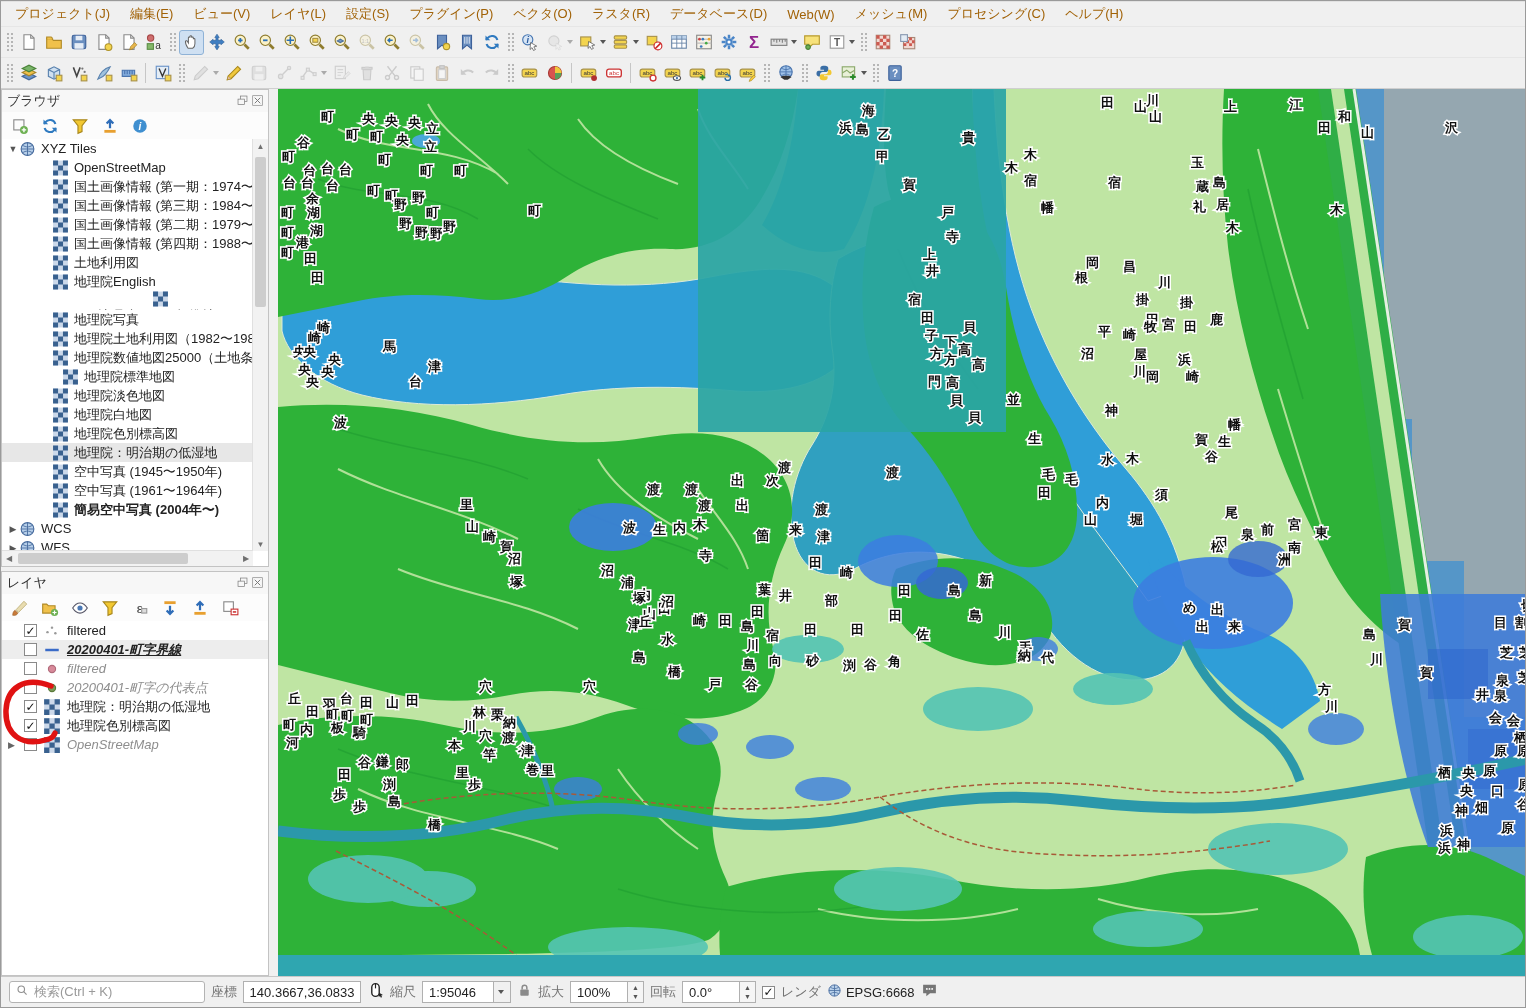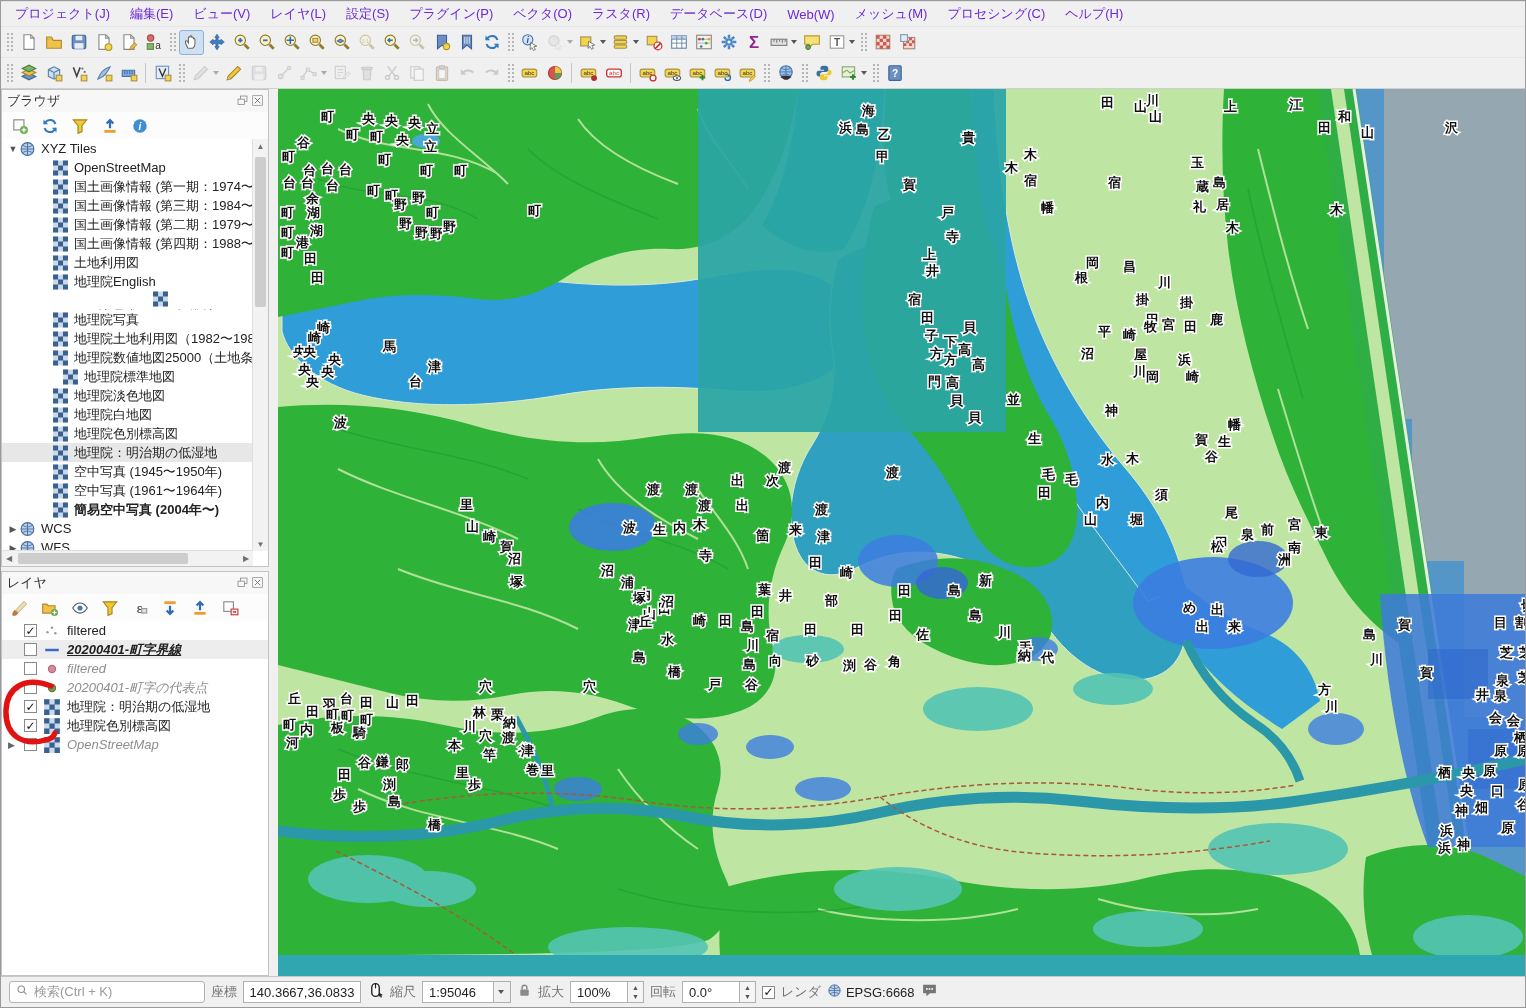--- a/index.html
+++ b/index.html
@@ -7,21 +7,21 @@
        font-family:"Liberation Sans","DejaVu Sans",sans-serif;font-size:13px;color:#222;
        -webkit-font-smoothing:antialiased}
   .win{width:1526px;height:1008px;display:flex;flex-direction:column;border:1px solid #9a9a9a;box-sizing:border-box}
   
   .titlebar{height:28px;background:#fff;display:flex;align-items:center;padding-left:10px;gap:8px;flex:none}
   .title-text{color:#444;font-size:13px}
   .win-btns{margin-left:auto;display:flex;height:28px}
   .win-btn{width:46px;display:flex;align-items:center;justify-content:center;color:#666;font-size:13px}
   
   .menubar{height:24px;background:#f0f0f0;display:flex;align-items:center;padding-left:4px;border-top:1px solid #e2e2e2;flex:none}
-  .menu-item{padding:3px 10px;color:#6d28d9;white-space:nowrap}
+  .menu-item{padding:3px 10px;color:#a16207;white-space:nowrap}
   
   .toolbar{height:30px;background:#f0f0f0;display:flex;align-items:center;padding-left:2px;flex:none;border-top:1px solid #e6e6e6}
   .toolbar2{border-bottom:1px solid #cfcfcf}
   .tbtn{width:25px;height:25px;display:flex;align-items:center;justify-content:center;border-radius:3px;flex:none;box-sizing:border-box}
   .tbtn.active{background:#cfe0f2;border:1px solid #8fb2d6}
   .tbtn.dis{opacity:.38}
   .grip{width:7px;height:20px;margin:0 3px;flex:none;
         background-image:radial-gradient(#b5b5b5 1px,transparent 1.1px);background-size:4px 4px}
   .vsep{width:1px;height:20px;background:#c6c6c6;margin:0 4px;flex:none}
   .ddarr{width:0;height:0;border-left:3.5px solid transparent;border-right:3.5px solid transparent;border-top:4px solid #555;margin:0 2px 0 0;flex:none}

